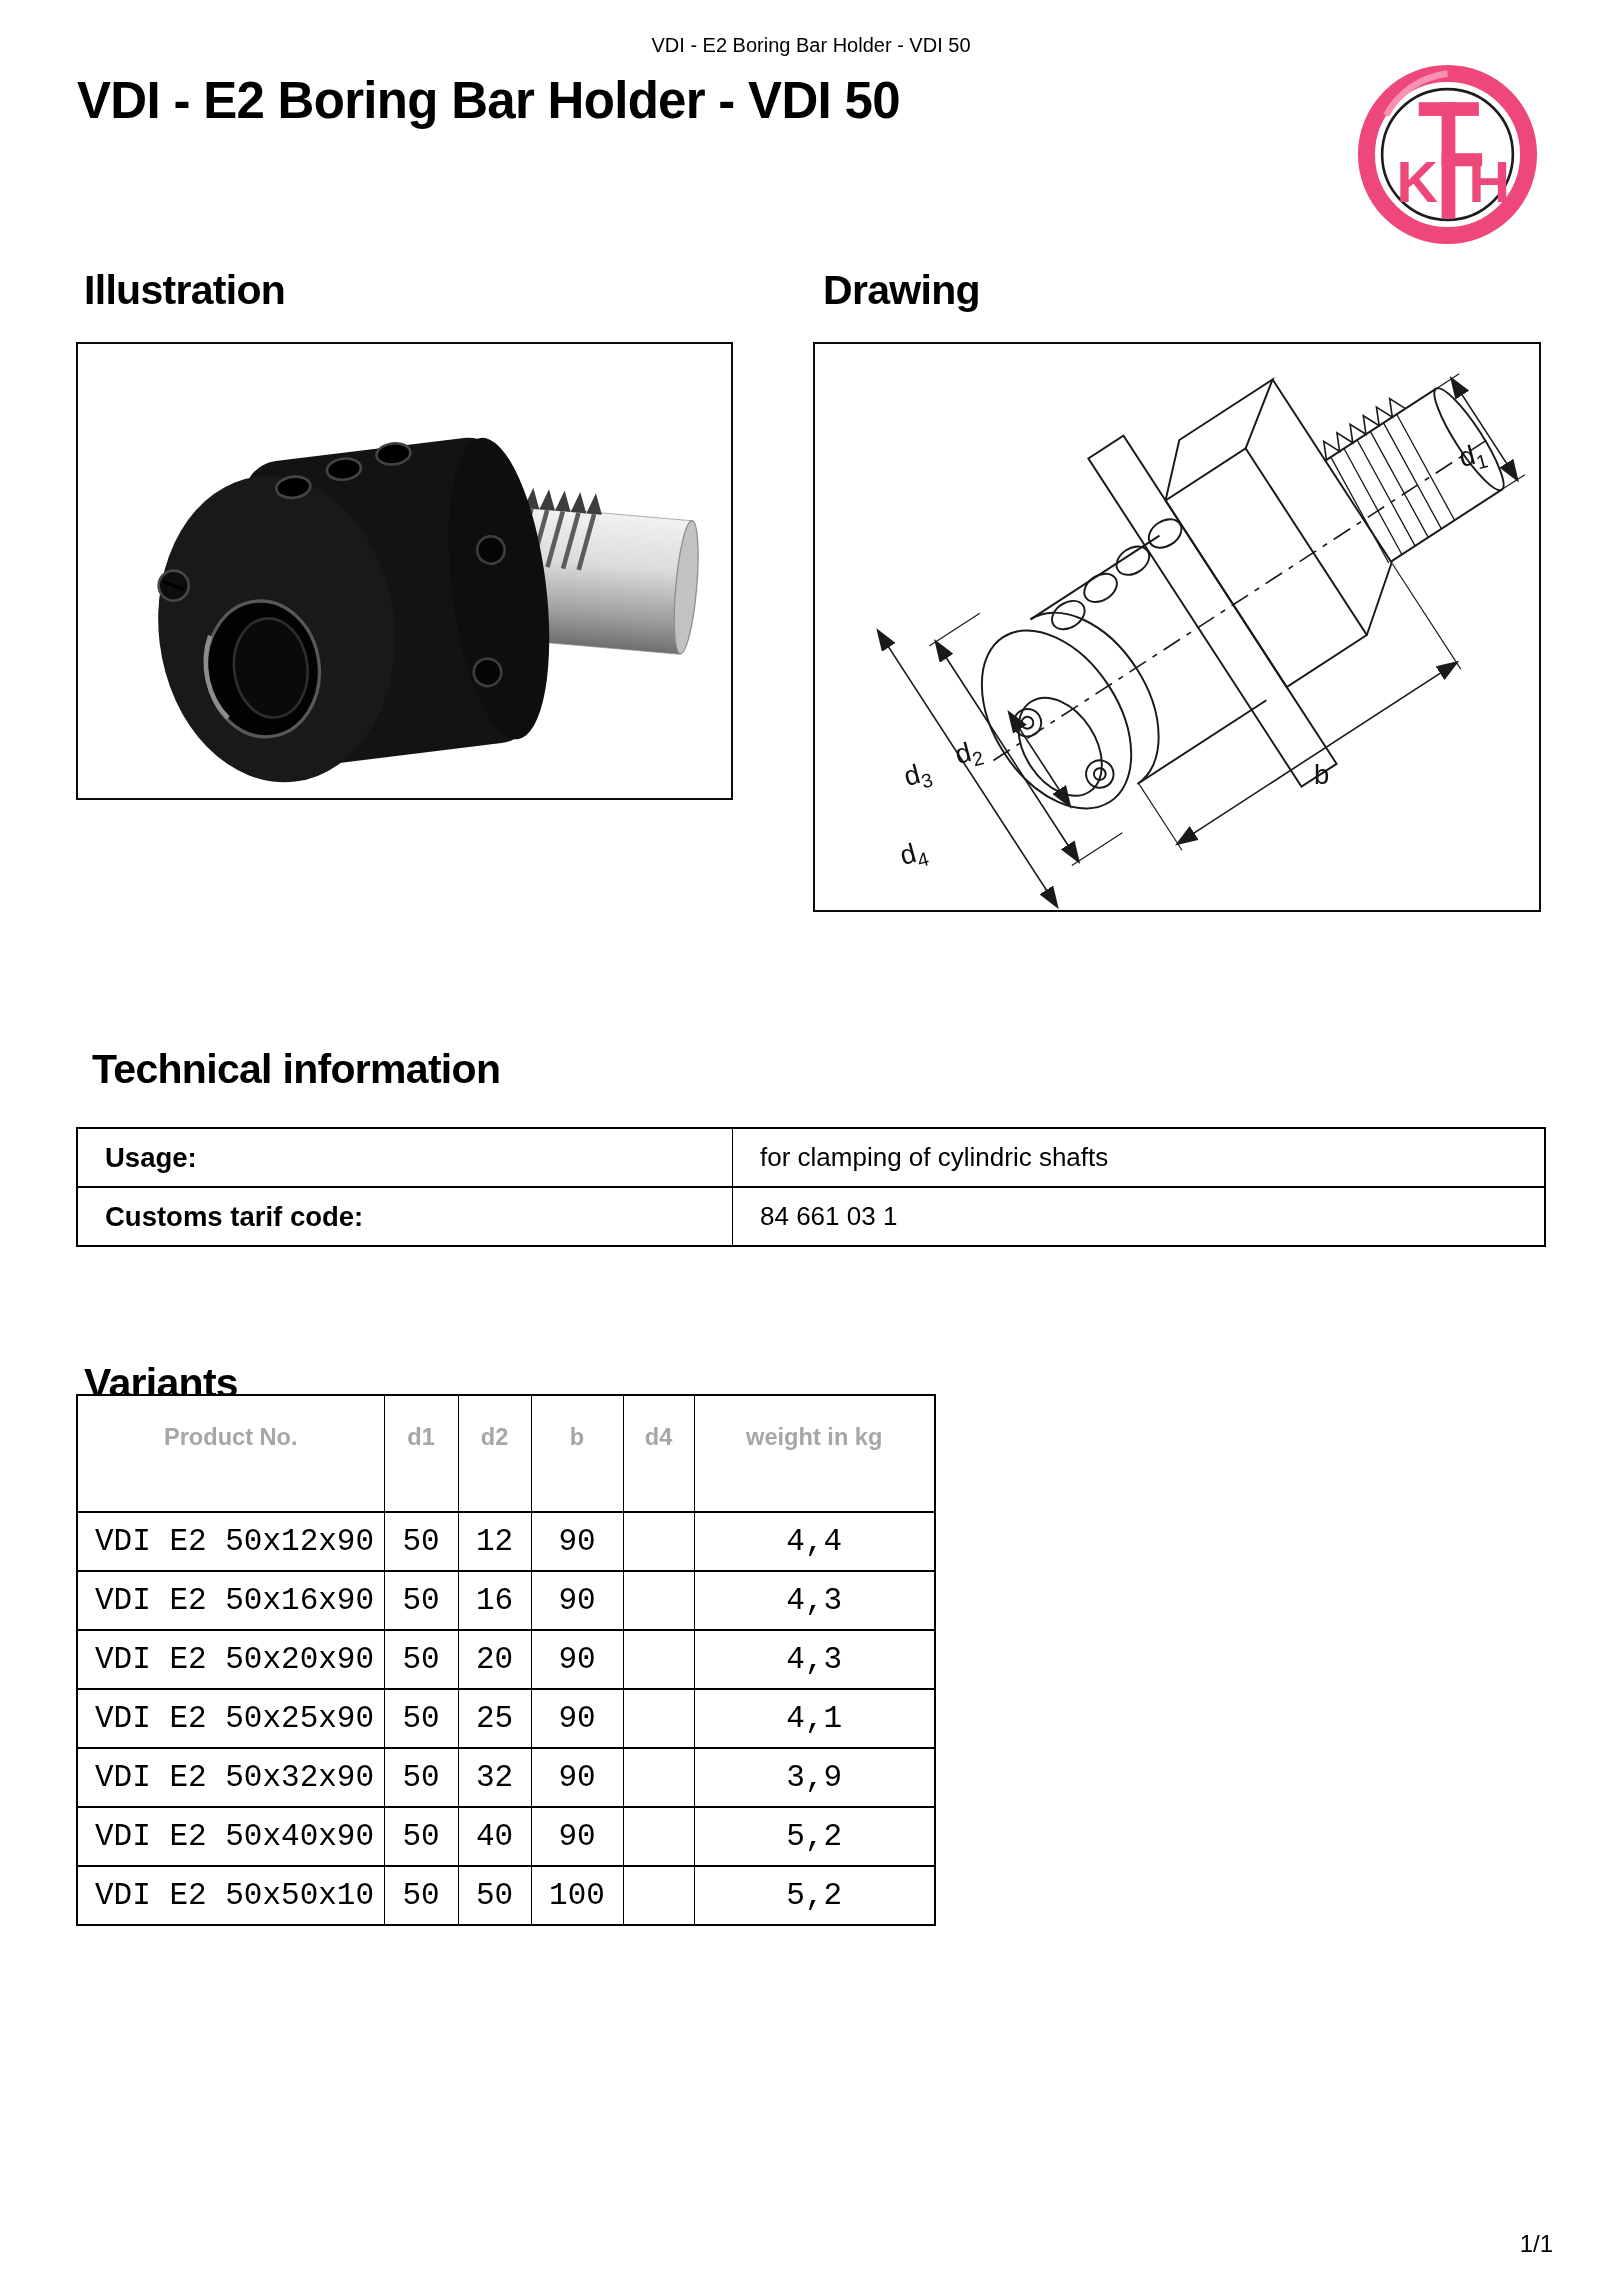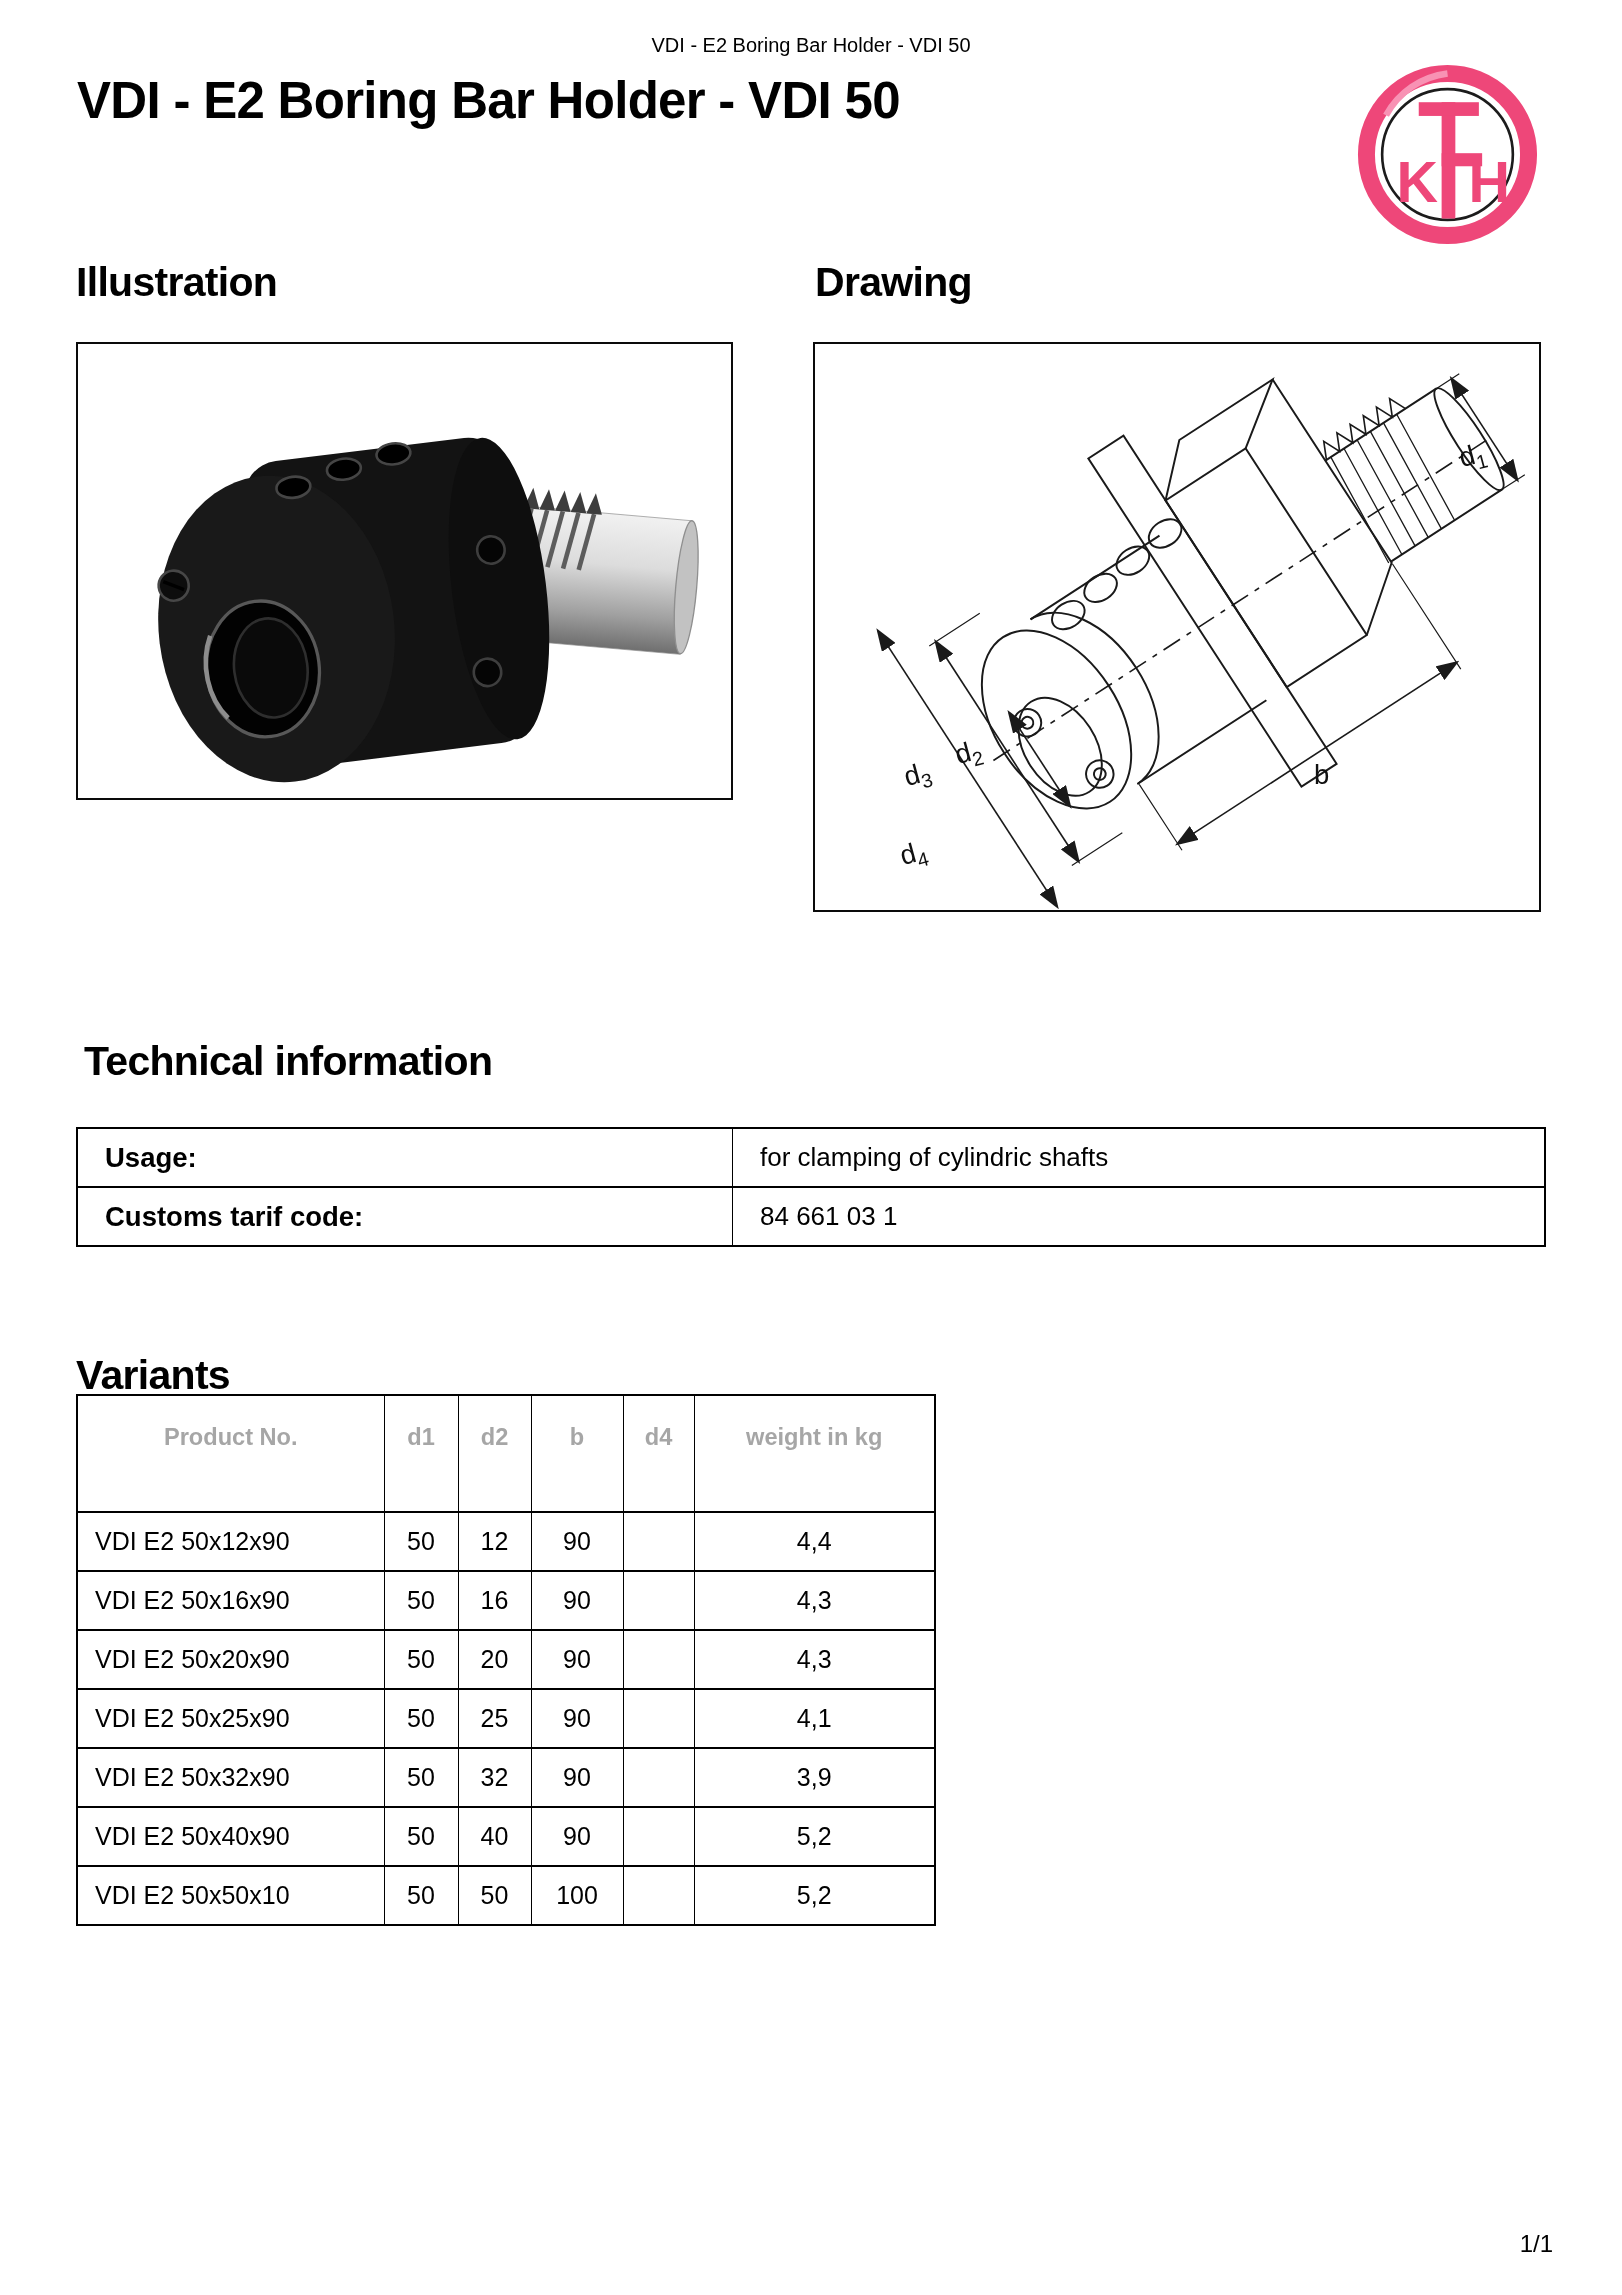--- a/index.html
+++ b/index.html
@@ -10,21 +10,21 @@
   .page-header-small{
     position:absolute;left:0;right:0;top:34px;text-align:center;
     font-size:20px;color:#000;
   }
   .doc-title{
     position:absolute;left:77px;top:71px;margin:0;
     font-size:51px;font-weight:bold;letter-spacing:-0.7px;
   }
   .logo-wrap{position:absolute;left:1356px;top:63px;width:183px;height:183px;}
   .section-heading{
-    position:absolute;margin:0;font-size:41px;font-weight:bold;letter-spacing:-0.7px;
+    position:absolute;margin:8px;font-size:41px;font-weight:bold;letter-spacing:-0.7px;
   }
   #h-illustration{left:76px;top:259px;}
   #h-drawing{left:815px;top:259px;}
   #h-technical{left:84px;top:1038px;}
   #h-variants{left:76px;top:1352px;}
   .img-box{
     position:absolute;border:2px solid #0a0a0a;background:#fff;box-sizing:border-box;
   }
   #illustration-box{left:76px;top:342px;width:657px;height:458px;}
   #drawing-box{left:813px;top:342px;width:728px;height:570px;}
@@ -54,21 +54,21 @@
   .var-table th,.var-table td{
     border-left:1.3px solid #000;border-right:1.3px solid #000;
     border-top:2.6px solid #000;border-bottom:2.6px solid #000;
     background:#fff;overflow:hidden;
   }
   .var-table th{
     height:86px;vertical-align:top;padding-top:28px;
     font-size:23.6px;font-weight:bold;color:#a6a6a6;text-align:center;
   }
   .var-table td{
-    height:55px;font-size:25px;text-align:center;vertical-align:middle;
+    height:55px;font-size:31px;text-align:center;vertical-align:middle;font-family:Liberation Mono, monospace;
   }
   .var-table td.prod{text-align:left;padding-left:17px;}
   .col-prod{width:307px;} .col-d1{width:74px;} .col-d2{width:73px;}
   .col-b{width:92px;} .col-d4{width:71px;} .col-w{width:241px;}
   .page-number{position:absolute;right:69px;top:2230px;font-size:24px;}
 </style>
 </head>
 <body>
 
 <div class="page">

